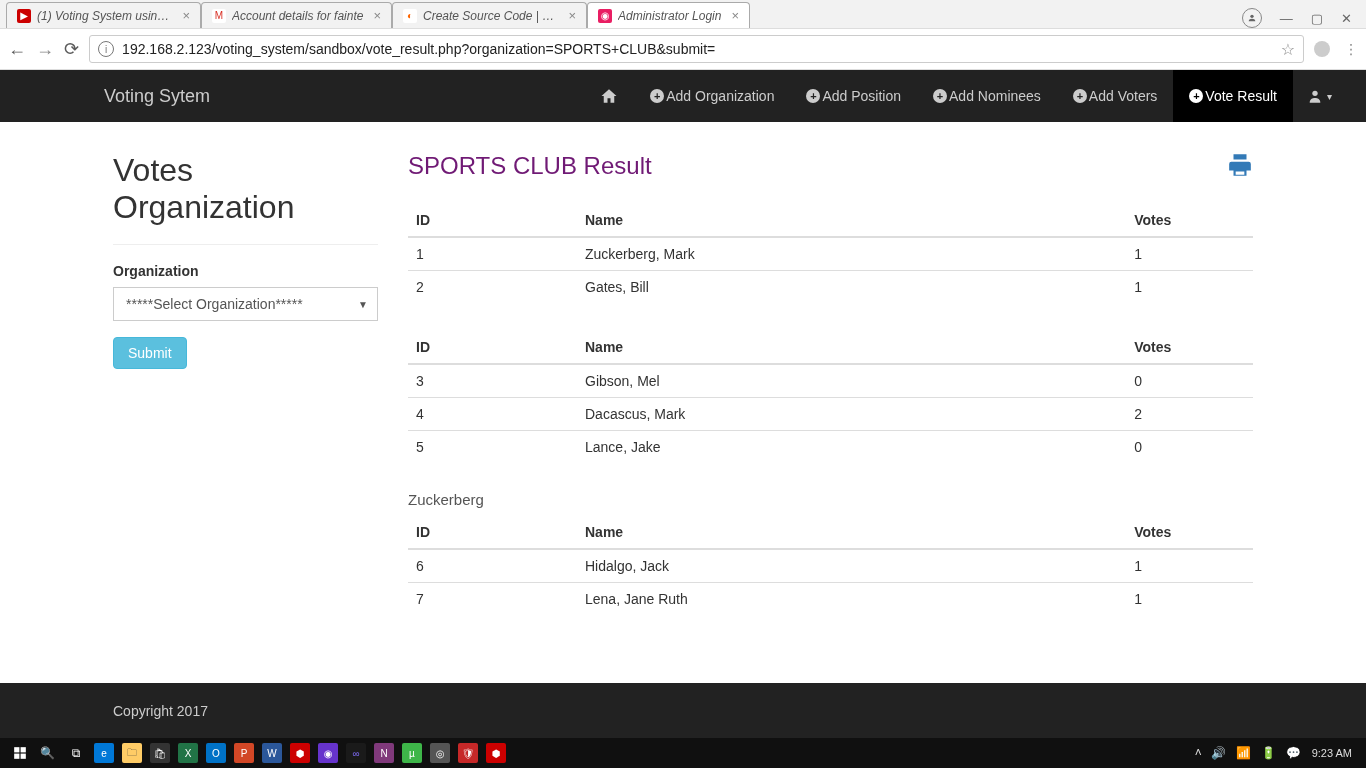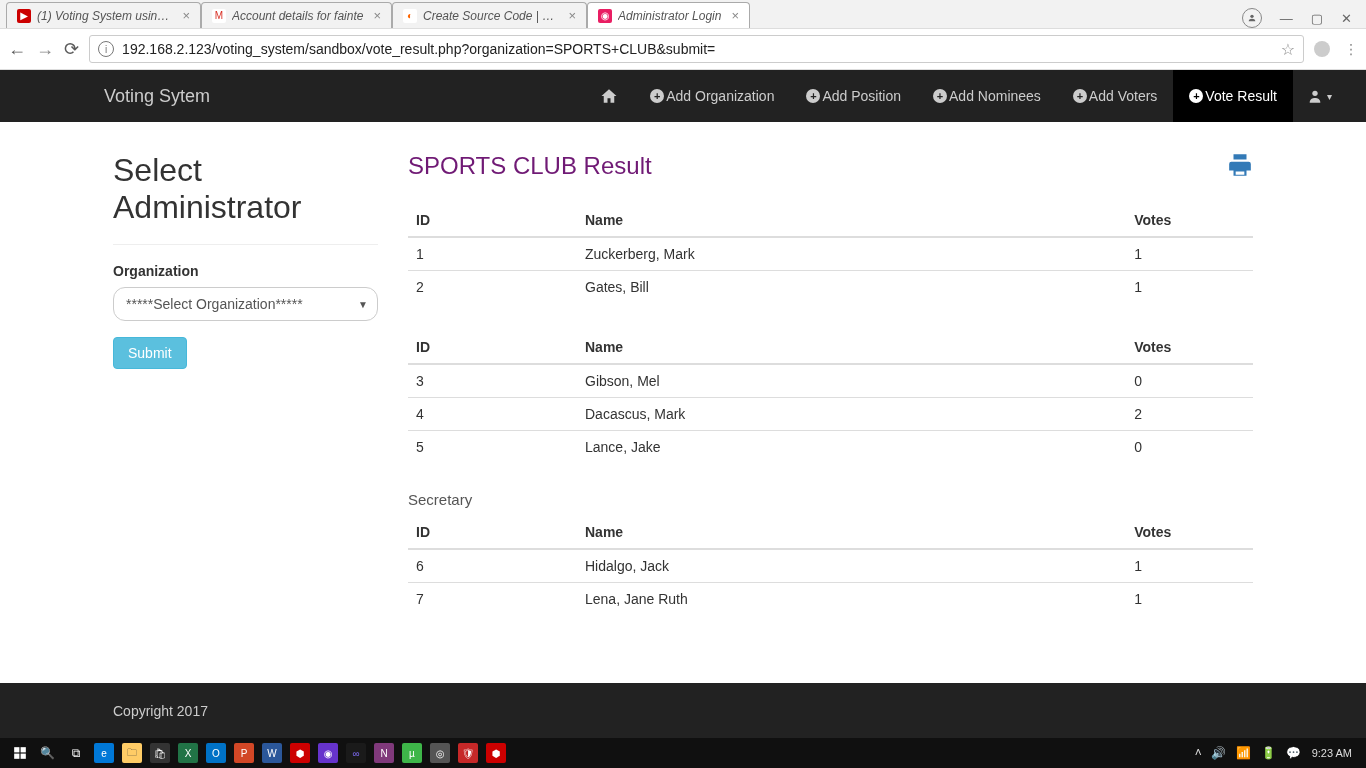--- a/index.html
+++ b/index.html
@@ -36,21 +36,21 @@
 .nav-item.home-icon { font-size: 18px; }
 .user-menu { display: flex; align-items: center; color: #ccc; padding: 0 14px; gap: 4px; font-size: 16px; }
 
 
 .container { max-width: 1170px; margin: 0 auto; padding: 30px 15px 40px; display: flex; gap: 30px; }
 .sidebar { width: 265px; }
 .sidebar h1 { font-size: 32px; font-weight: 500; color: #333; margin-bottom: 18px; }
 .sidebar .rule { border-top: 1px solid #eee; margin-bottom: 18px; }
 .form-label { font-weight: bold; display: block; margin-bottom: 8px; }
 .select-wrap { position: relative; }
-.select-wrap select { width: 100%; height: 34px; border: 1px solid #ccc; border-radius: 12px; padding: 0 28px 0 12px; background: #fff; color: #555; font-size: 14px; -webkit-appearance: none; appearance: none; }
+.select-wrap select { width: 100%; height: 34px; border: 1px solid #ccc; border-radius: 0; padding: 0 28px 0 12px; background: #fff; color: #555; font-size: 14px; -webkit-appearance: none; appearance: none; }
 .select-wrap::after { content: "▼"; position: absolute; right: 10px; top: 50%; transform: translateY(-50%); font-size: 10px; color: #555; pointer-events: none; }
 .btn-submit { margin-top: 16px; background: #5bc0de; border: 1px solid #46b8da; color: #fff; padding: 7px 14px; border-radius: 4px; font-size: 14px; cursor: pointer; }
 
 .main { flex: 1; }
 .result-header { display: flex; align-items: flex-start; margin-bottom: 24px; }
 .result-header h2 { font-size: 24px; font-weight: 500; color: #701a75; }
 .print-btn { margin-left: auto; color: #337ab7; font-size: 26px; }
 .section { margin-bottom: 28px; }
 .section-title { font-size: 15px; color: #555; margin-bottom: 8px; }
 table { width: 100%; border-collapse: collapse; }
@@ -162,21 +162,21 @@
           <circle cx="12" cy="8" r="4"></circle>
           <path d="M4 22c0-5 4-7 8-7s8 2 8 7"></path>
         </svg>
       <span style="font-size:10px">▾</span>
     </a>
   </div>
 </nav>
 
 <div class="container">
   <aside class="sidebar">
-    <h1>Select Administrator</h1>
+    <h1>Votes Organization</h1>
     <div class="rule"></div>
     <label class="form-label">Organization</label>
     <div class="select-wrap">
       <select>
         <option>*****Select Organization*****</option>
       </select>
     </div>
     <button class="btn-submit">Submit</button>
   </aside>
 
@@ -235,21 +235,21 @@
               </tr>
               <tr>
                 <td>5</td>
                 <td>Lance, Jake</td>
                 <td>0</td>
               </tr>
             </tbody>
           </table>
         </div>
         <div class="section">
-          <div class="section-title">Secretary</div>
+          <div class="section-title">Zuckerberg</div>
           <table>
             <thead>
               <tr>
                 <th class="col-id">ID</th>
                 <th class="col-name">Name</th>
                 <th class="col-votes">Votes</th>
               </tr>
             </thead>
             <tbody>
               <tr>

